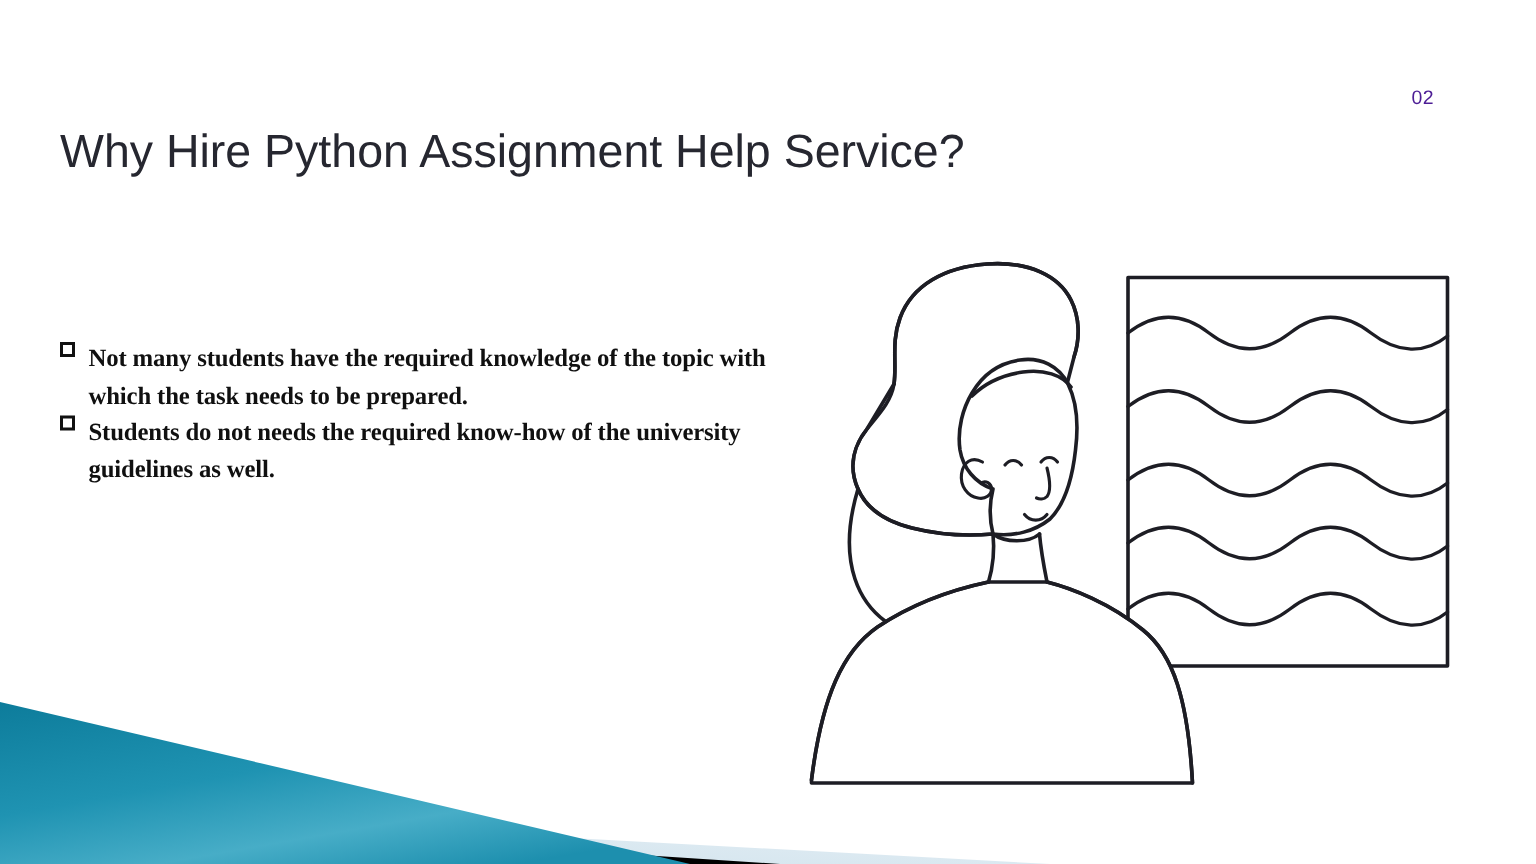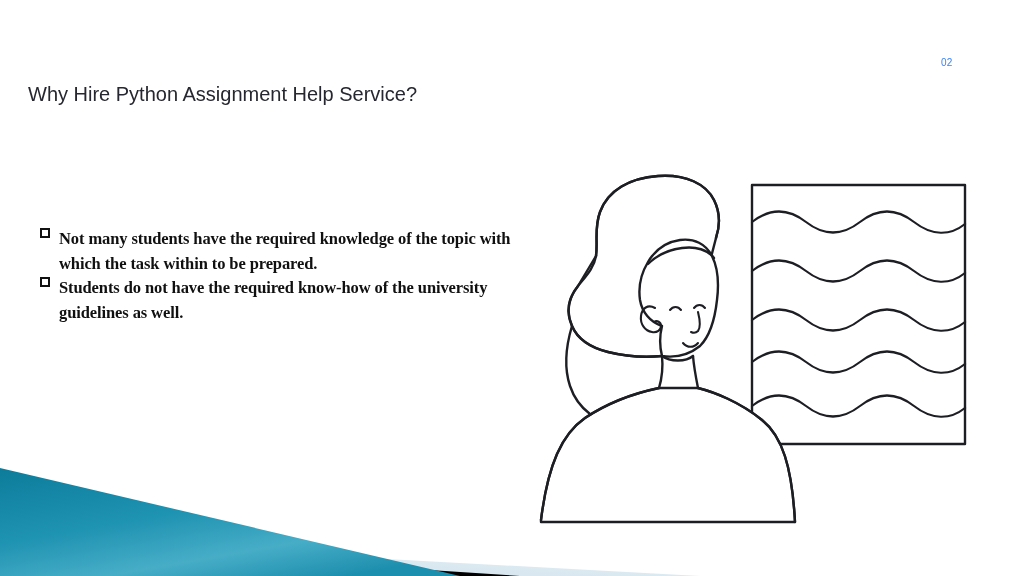--- a/index.html
+++ b/index.html
@@ -21,33 +21,33 @@
     background: #ffffff;
     overflow: hidden;
   }
 
   
   #page-number {
     position: absolute;
     top: 58px;
     left: 941px;
     width: 60px;
-    font-size: 10px;
-    color: #3b82f6;
+    font-size: 13px;
+    color: #4c1d95;
     font-family: "Liberation Sans", sans-serif;
     letter-spacing: 0.2px;
     line-height: 1;
   }
 
   
   #slide-title {
     position: absolute;
     top: 82px;
-    left: 28px;
-    font-size: 20px;
+    left: 40px;
+    font-size: 31px;
     font-weight: 400;
     color: #262730;
     font-family: "Liberation Sans", sans-serif;
     letter-spacing: 0.0px;
     white-space: nowrap;
     line-height: 1.2;
   }
 
   
   #bullet-list {
@@ -108,27 +108,27 @@
 <div id="slide">
 
   <div id="page-number">02</div>
 
   <div id="slide-title">Why Hire Python Assignment Help Service?</div>
 
   <div id="bullet-list">
 
     <div class="bullet-item">
       <span class="bullet-marker"></span>
-      <span class="bullet-text">Not many students have the required knowledge of the topic with which the task within to be prepared.</span>
+      <span class="bullet-text">Not many students have the required knowledge of the topic with which the task needs to be prepared.</span>
     </div>
 
 
     <div class="bullet-item">
       <span class="bullet-marker"></span>
-      <span class="bullet-text">Students do not have the required know-how of the university guidelines as well.</span>
+      <span class="bullet-text">Students do not needs the required know-how of the university guidelines as well.</span>
     </div>
 
 
   </div>
 
   <svg id="illustration" viewBox="0 0 1024 576">
     <g fill="none" stroke="#1d1d24" stroke-width="2.4" stroke-linecap="round" stroke-linejoin="round">
 
       <rect x="752" y="185" width="213" height="259"></rect>
 

